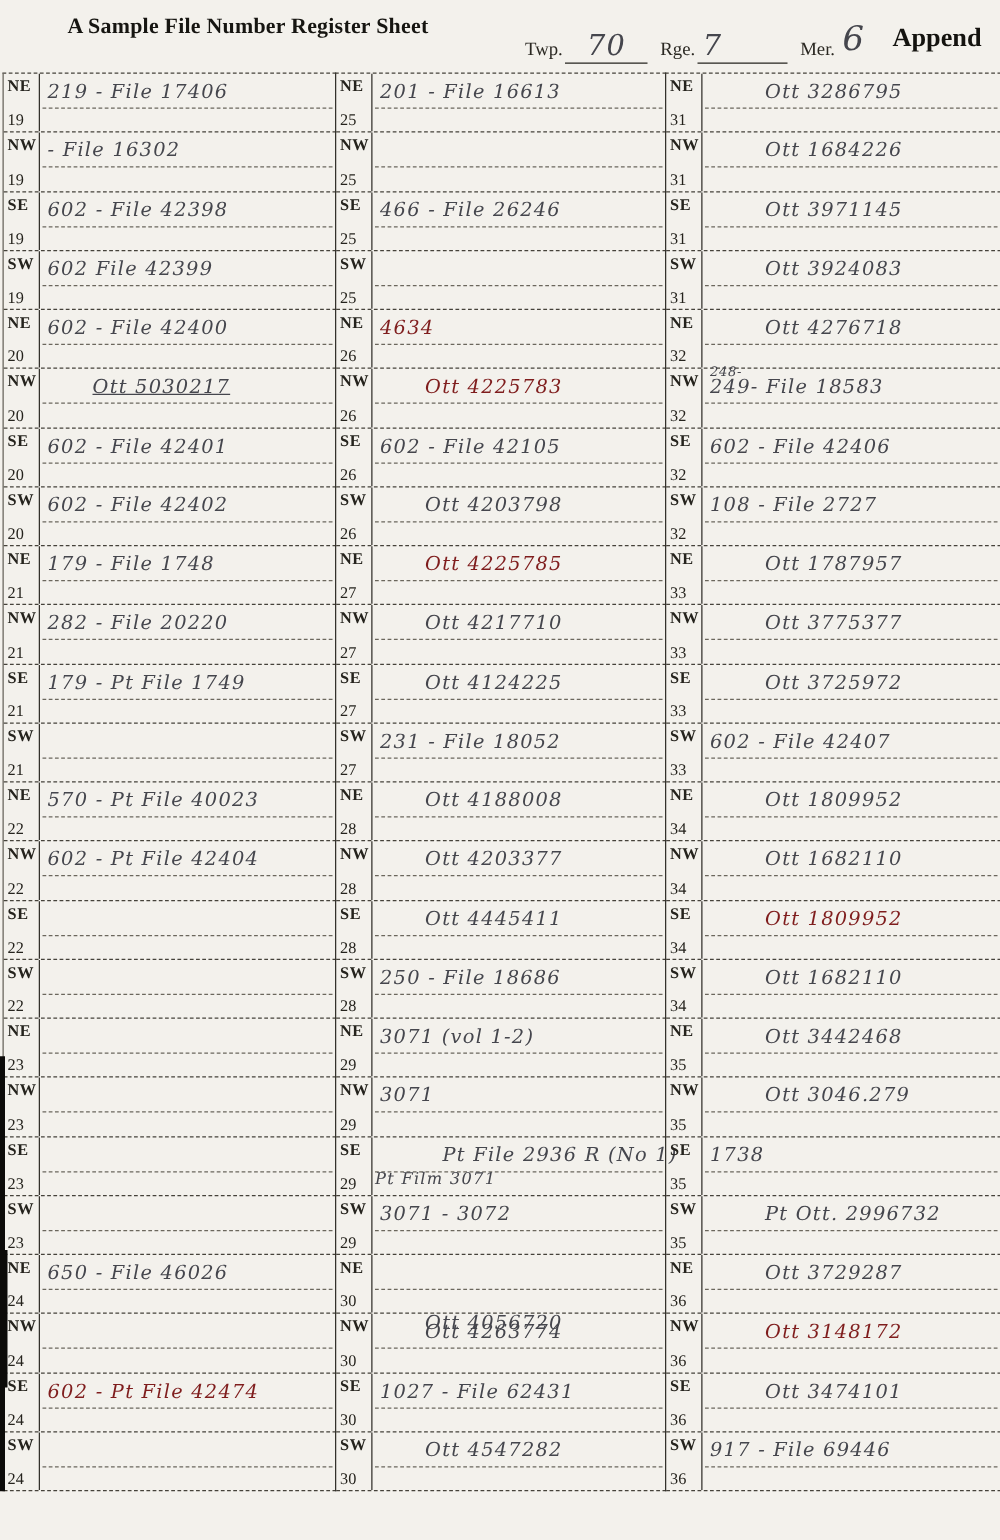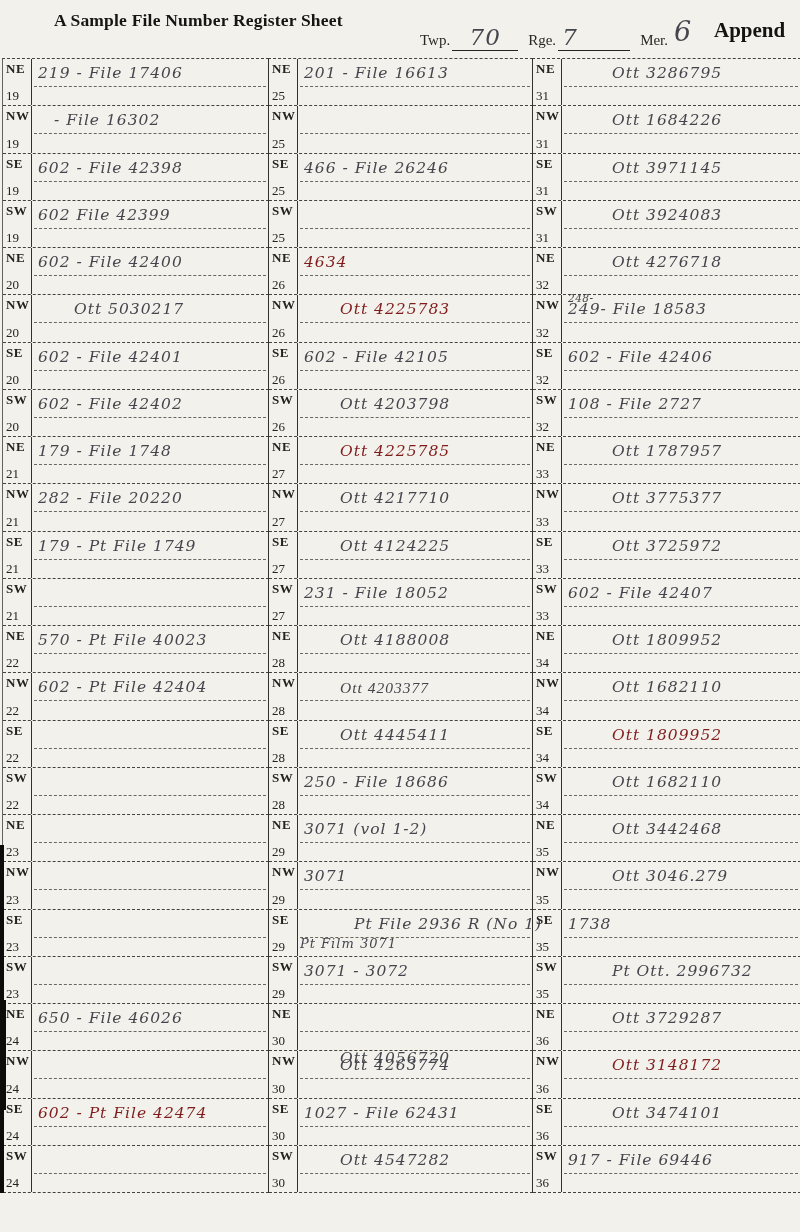--- a/index.html
+++ b/index.html
@@ -74,21 +74,21 @@
           <span class="entry hw" style="left: 6px;">219 - File 17406</span>
         </div>
       </div>
       <div class="row">
         <div class="label">
           <span class="q">NW</span>
           <span class="s">19</span>
         </div>
         <div class="content">
           <div class="baseline"></div>
-          <span class="entry hw" style="left: 6px; margin-left: 16px;">- File 16302</span>
+          <span class="entry hw" style="left: 6px;">- File 16302</span>
         </div>
       </div>
       <div class="row">
         <div class="label">
           <span class="q">SE</span>
           <span class="s">19</span>
         </div>
         <div class="content">
           <div class="baseline"></div>
           <span class="entry hw" style="left: 6px;">602 - File 42398</span>
@@ -114,21 +114,21 @@
           <span class="entry hw" style="left: 6px;">602 - File 42400</span>
         </div>
       </div>
       <div class="row">
         <div class="label">
           <span class="q">NW</span>
           <span class="s">20</span>
         </div>
         <div class="content">
           <div class="baseline"></div>
-          <span class="entry hw" style="left: 42px;">Ott 5030217</span>
+          <span class="entry hw" style="left: 42px; text-decoration: underline;">Ott 5030217</span>
         </div>
       </div>
       <div class="row">
         <div class="label">
           <span class="q">SE</span>
           <span class="s">20</span>
         </div>
         <div class="content">
           <div class="baseline"></div>
           <span class="entry hw" style="left: 6px;">602 - File 42401</span>
@@ -425,21 +425,21 @@
           <span class="entry hw" style="left: 42px;">Ott 4188008</span>
         </div>
       </div>
       <div class="row">
         <div class="label">
           <span class="q">NW</span>
           <span class="s">28</span>
         </div>
         <div class="content">
           <div class="baseline"></div>
-          <span class="entry hw" style="left: 42px; font-family: Liberation Serif, serif;">Ott 4203377</span>
+          <span class="entry hw" style="left: 42px;">Ott 4203377</span>
         </div>
       </div>
       <div class="row">
         <div class="label">
           <span class="q">SE</span>
           <span class="s">28</span>
         </div>
         <div class="content">
           <div class="baseline"></div>
           <span class="entry hw" style="left: 42px;">Ott 4445411</span>

